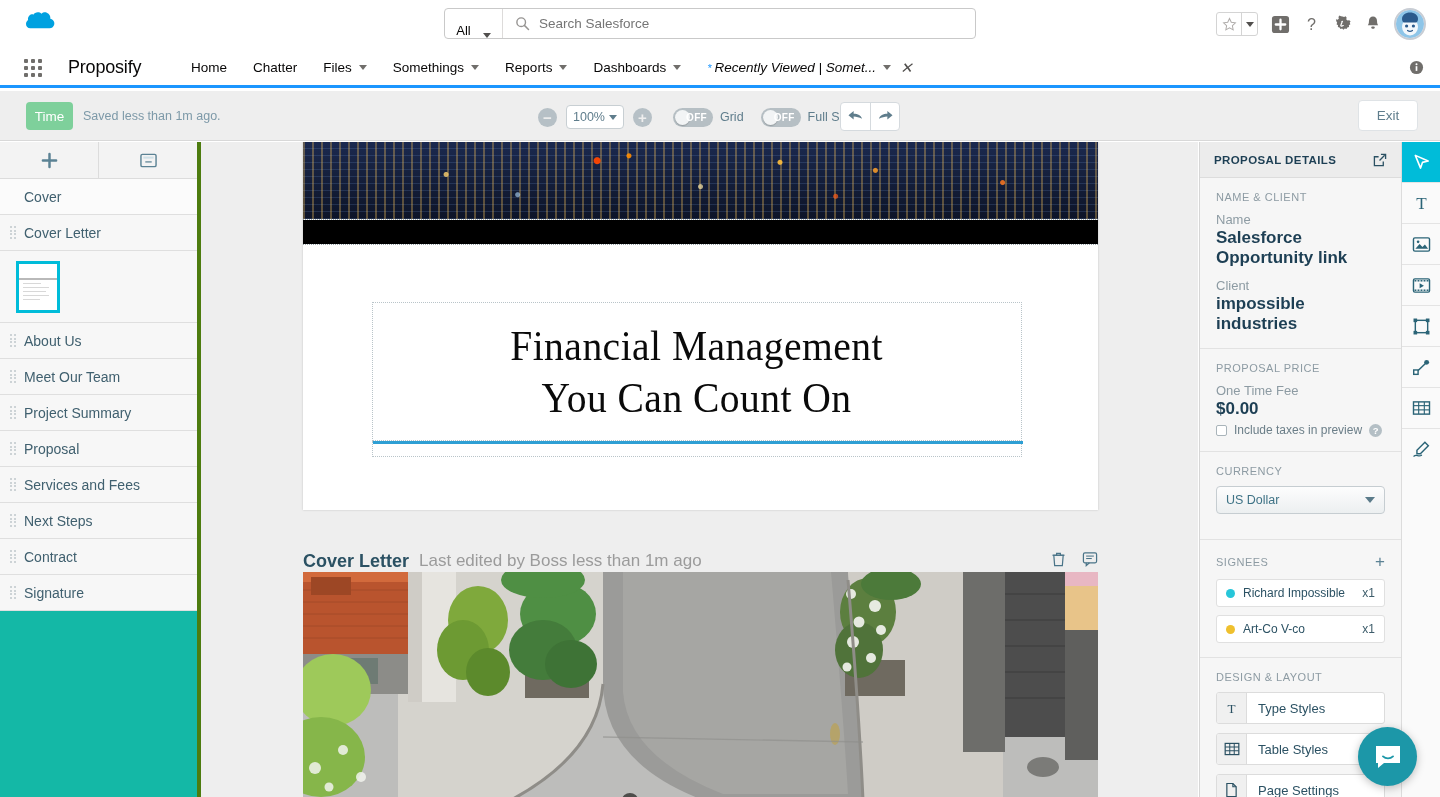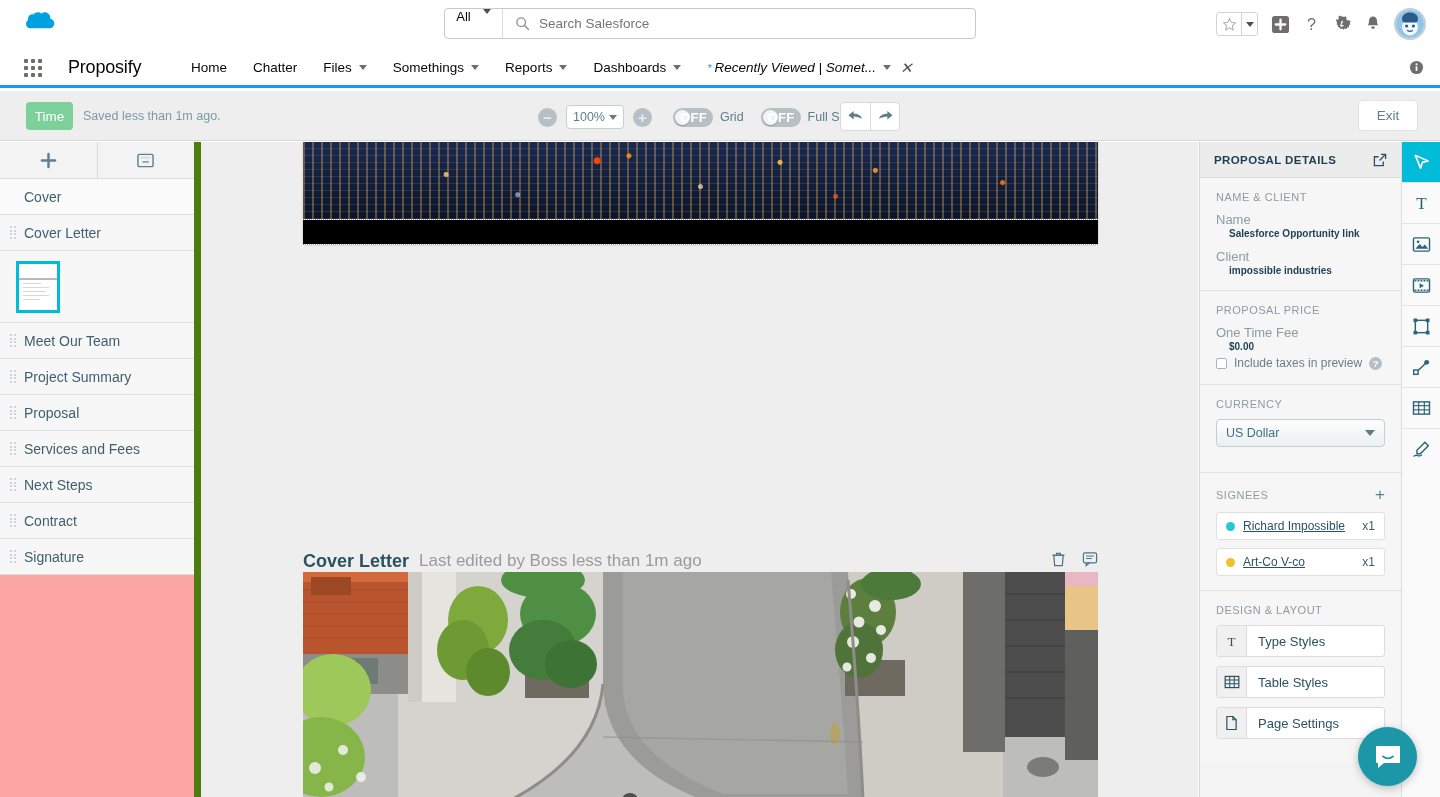--- a/index.html
+++ b/index.html
@@ -17,21 +17,21 @@
     background: #ffffff; display: flex; align-items: center;
   }
   .sf-logo { position: absolute; left: 18px; top: 9px; width: 40px; height: 28px; }
   .sf-search-wrap {
     position: absolute; left: 444px; top: 8px;
     width: 532px; height: 31px;
     display: flex; align-items: center;
     border: 1px solid #c9c9c9; border-radius: 4px; background: #fff;
   }
   .sf-scope {
-    width: 58px; height: 29px; display: flex; align-items: flex-start;
+    width: 58px; height: 29px; display: flex; align-items: flex-end;
     justify-content: center; gap: 12px; border-right: 1px solid #dddbda;
     font-size: 13px; color: #080707; cursor: pointer;
   }
   .caret-dn {
     width: 0; height: 0; border-left: 4px solid transparent;
     border-right: 4px solid transparent; border-top: 5px solid #514f4d;
   }
   .sf-search-icon { margin-left: 12px; display: flex; }
   .sf-search-input {
     flex: 1; border: none; outline: none; font-size: 13.5px;
@@ -121,21 +121,21 @@
   .toggle-wrap { display: flex; align-items: center; gap: 7px; }
   .toggle {
     width: 40px; height: 19px; border-radius: 10px; background: #b6bfc4;
     position: relative; cursor: pointer; display: flex; align-items: center;
   }
   .toggle .knob {
     width: 15px; height: 15px; border-radius: 50%; background: #f2f4f5;
     position: absolute; left: 2px; box-shadow: 0 1px 1px rgba(0,0,0,.18);
   }
   .toggle .off-lbl {
-    position: absolute; right: 6px; font-size: 13px; color: #ffffff;
+    position: absolute; right: 6px; font-size: 10px; color: #ffffff;
     font-weight: bold; letter-spacing: .3px;
   }
   .toggle-lbl { font-size: 12.5px; color: #5f7d8c; }
   .undo-redo {
     position: absolute; left: 840px; top: 102px; display: flex;
     border: 1px solid #d5dade; border-radius: 4px; overflow: hidden; background: #fff;
   }
   .ur-btn {
     width: 29px; height: 27px; display: flex; align-items: center;
     justify-content: center; cursor: pointer;
@@ -144,21 +144,21 @@
   .exit-btn {
     position: absolute; right: 22px; top: 100px; width: 60px; height: 31px;
     background: #ffffff; border: 1px solid #dfe3e6; border-radius: 4px;
     color: #5f7d8c; font-size: 13.5px; cursor: pointer;
     font-family: "Liberation Sans", sans-serif;
   }
 
   
   .left-side {
     position: absolute; top: 142px; left: 0; width: 201px; height: 655px;
-    background: #fca5a5; border-right: 7px solid #4d7c0f; overflow: hidden;
+    background: #14b8a6; border-right: 4px solid #4d7c0f; overflow: hidden;
   }
   .ls-tools { display: flex; height: 37px; border-bottom: 1px solid #dcdcdc; }
   .ls-tool {
     flex: 1; display: flex; align-items: center; justify-content: center;
     cursor: pointer; background: #f3f3f3;
   }
   .ls-tool + .ls-tool { border-left: 1px solid #dcdcdc; }
   .page-row {
     height: 36px; display: flex; align-items: center; gap: 8px;
     padding-left: 10px; border-bottom: 1px solid #dfdfdf;
@@ -249,21 +249,21 @@
   }
   .rp-head-title {
     font-size: 11.5px; color: #1d3f54; font-weight: bold; letter-spacing: .4px;
   }
   .rp-head-icon { margin-left: auto; cursor: pointer; display: flex; }
   .rp-sec { padding: 13px 16px 14px; border-bottom: 1px solid #e2e2e2; background: #f6f6f6; }
   .rp-label {
     font-size: 11px; color: #8d9ba3; letter-spacing: .5px; margin-bottom: 9px;
   }
   .rp-field-lbl { font-size: 13px; color: #8d9ba3; margin-bottom: 1px; }
-  .rp-field-val { font-size: 10px; color: #1d3f54; font-weight: bold; margin-bottom: 10px; margin-left: 13px; }
+  .rp-field-val { font-size: 17px; color: #1d3f54; font-weight: bold; margin-bottom: 10px; }
   .rp-check-row { display: flex; align-items: center; gap: 7px; margin-top: 4px; }
   .rp-checkbox {
     width: 11px; height: 11px; border: 1px solid #a9b4ba; background: #fff;
     border-radius: 2px; cursor: pointer; flex-shrink: 0;
   }
   .rp-check-lbl { font-size: 12px; color: #6b7e88; }
   .help-dot {
     width: 13px; height: 13px; border-radius: 50%; background: #b4bfc5;
     color: #fff; font-size: 9.5px; display: flex; align-items: center;
     justify-content: center; cursor: pointer; font-weight: bold;
@@ -287,21 +287,21 @@
   }
   .rp-plus {
     margin-left: auto; font-size: 17px; color: #5b8294; cursor: pointer; line-height: 1;
   }
   .signee {
     height: 28px; background: #ffffff; border: 1px solid #e0e0e0; border-radius: 3px;
     display: flex; align-items: center; padding: 0 9px; gap: 8px;
     margin-bottom: 8px; cursor: pointer;
   }
   .signee-dot { width: 9px; height: 9px; border-radius: 50%; flex-shrink: 0; }
-  .signee-name { font-size: 12px; color: #2b5163; text-decoration: underline; }
+  .signee-name { font-size: 12px; color: #2b5163; }
   .signee-qty { margin-left: auto; font-size: 12px; color: #3e5d6b; }
   .dl-row {
     height: 32px; border: 1px solid #dcdcdc; border-radius: 3px; background: #fff;
     display: flex; align-items: center; margin-bottom: 9px; cursor: pointer;
     overflow: hidden;
   }
   .dl-icon {
     width: 30px; height: 30px; background: #f0f0f0; border-right: 1px solid #dcdcdc;
     display: flex; align-items: center; justify-content: center; flex-shrink: 0;
   }
@@ -548,20 +548,33 @@
     <span class="grip">
         <i></i>
         <i></i>
         <i></i>
         <i></i>
         <i></i>
         <i></i>
         <i></i>
         <i></i>
       </span>
+    <span>About Us</span>
+  </div>
+  <div class="page-row">
+    <span class="grip">
+        <i></i>
+        <i></i>
+        <i></i>
+        <i></i>
+        <i></i>
+        <i></i>
+        <i></i>
+        <i></i>
+      </span>
     <span>Meet Our Team</span>
   </div>
   <div class="page-row">
     <span class="grip">
         <i></i>
         <i></i>
         <i></i>
         <i></i>
         <i></i>
         <i></i>
@@ -637,20 +650,31 @@
   </div>
 </div>
 
 <div class="canvas">
   <div class="page-sheet">
     <div class="city-img"></div>
     <div class="sel-dots-h"></div>
     <div class="black-band"></div>
     <div class="sel-dots-h"></div>
 
+    <div class="hero-white">
+      <div class="hero-title-box">
+        <div class="hero-title">
+          <span>Financial Management</span><br>
+          <span>You Can Count On</span>
+        </div>
+      </div>
+      <div class="hero-rule-box">
+        <div class="hero-rule"></div>
+      </div>
+    </div>
   </div>
 
   <div class="section-head">
     <span class="section-title">Cover Letter</span>
     <span class="section-sub">Last edited by Boss less than 1m ago</span>
     <span class="section-acts">
       <span>
         <svg width="15" height="16" viewBox="0 0 16 17">
             <path d="M3 4.5h10l-.9 11H3.9z" fill="none" stroke="#4a7488" stroke-width="1.3"></path>
             <line x1="1.6" y1="4.5" x2="14.4" y2="4.5" stroke="#4a7488" stroke-width="1.4"></line>

